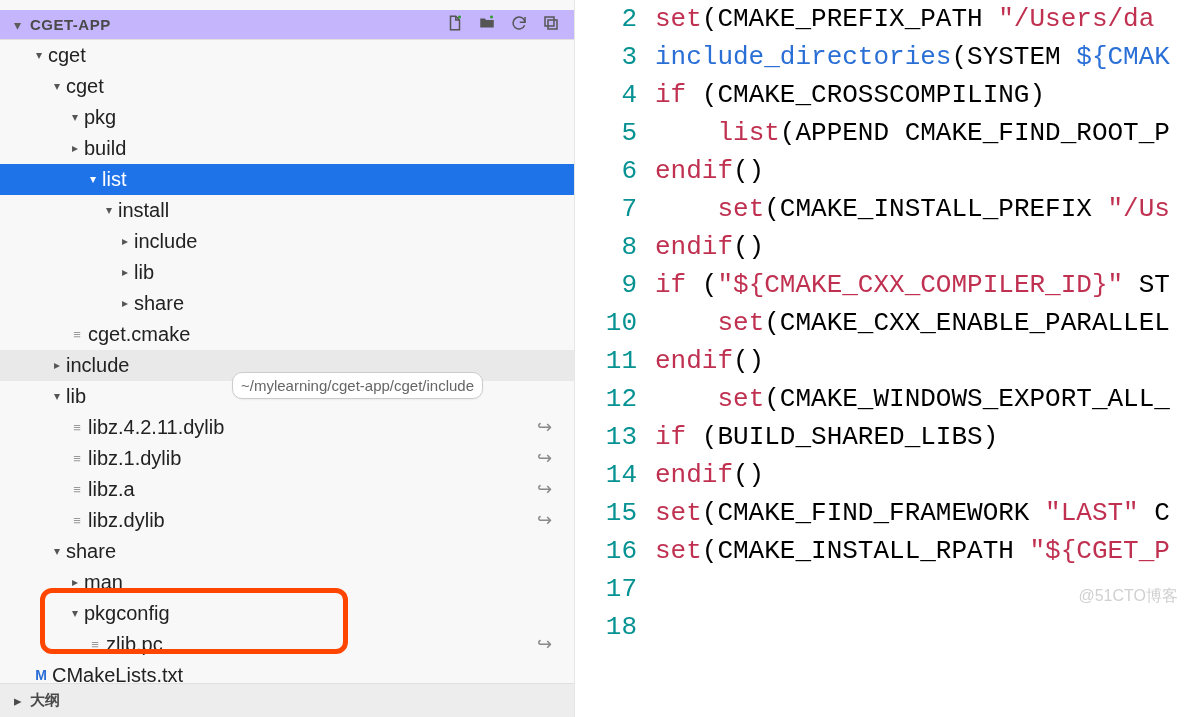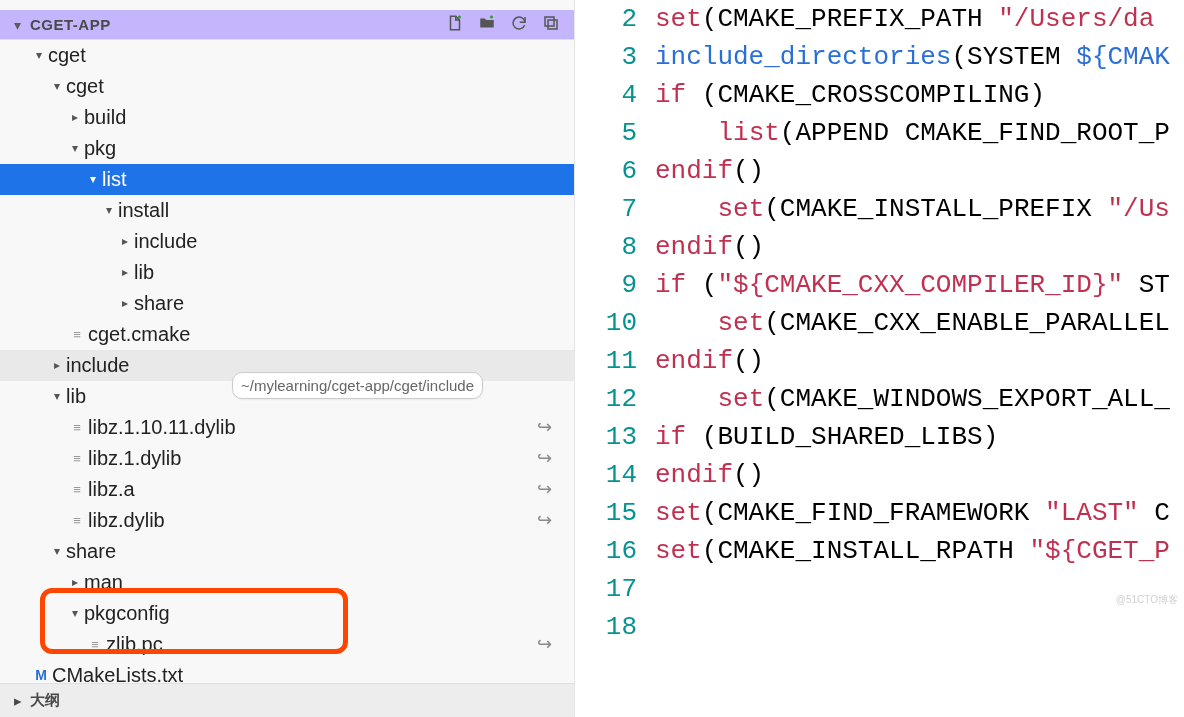--- a/index.html
+++ b/index.html
@@ -108,21 +108,21 @@
   .gutter div { height:38px; line-height:38px; padding-right:18px; }
   .code { flex:1; padding-top:0; overflow:hidden; }
   .code-line { height:38px; line-height:38px; white-space:pre; }
   .kw { color:#c03050; }
   .str { color:#c03050; }
   .var { color:#2a6fd6; }
   .watermark {
     position:absolute;
     right:6px;
     bottom:110px;
-    font-size:10px;
+    font-size:16px;
     color:#d0d0d0;
   }
   .cmakeicon {
     width:18px; height:18px; display:inline-flex; justify-content:center; align-items:center;
     color:#2a6fd6; font-weight:bold; font-size:14px; font-family:sans-serif;
   }
   
   .car-down::before { content:"▾"; }
   .car-right::before { content:"▸"; }
   .doc-icon::before { content:"≡"; color:#999; }
@@ -171,29 +171,29 @@
       <span class="caret-cell car-down"></span>
       <span class="row-label">cget</span>
     </div>
 
     <div class="row" style="padding-left:50px">
       <span class="caret-cell car-down"></span>
       <span class="row-label">cget</span>
     </div>
 
     <div class="row" style="padding-left:68px">
+      <span class="caret-cell car-down"></span>
+      <span class="row-label">pkg</span>
+    </div>
+
+    <div class="row" style="padding-left:68px">
       <span class="caret-cell car-right"></span>
       <span class="row-label">build</span>
     </div>
 
-    <div class="row" style="padding-left:68px">
-      <span class="caret-cell car-down"></span>
-      <span class="row-label">pkg</span>
-    </div>
-
     <div class="row sel" style="padding-left:86px">
       <span class="caret-cell car-down"></span>
       <span class="row-label">list</span>
     </div>
 
     <div class="row" style="padding-left:102px">
       <span class="caret-cell car-down"></span>
       <span class="row-label">install</span>
     </div>
 
@@ -222,21 +222,21 @@
       <span class="row-label">include</span>
     </div>
 
     <div class="row" style="padding-left:50px">
       <span class="caret-cell car-down"></span>
       <span class="row-label">lib</span>
     </div>
 
     <div class="row" style="padding-left:68px">
       <span class="file-icon doc-icon"></span>
-      <span class="row-label">libz.1.10.11.dylib</span>
+      <span class="row-label">libz.4.2.11.dylib</span>
       <span class="symlink">↪</span>
     </div>
 
     <div class="row" style="padding-left:68px">
       <span class="file-icon doc-icon"></span>
       <span class="row-label">libz.1.dylib</span>
       <span class="symlink">↪</span>
     </div>
 
     <div class="row" style="padding-left:68px">

